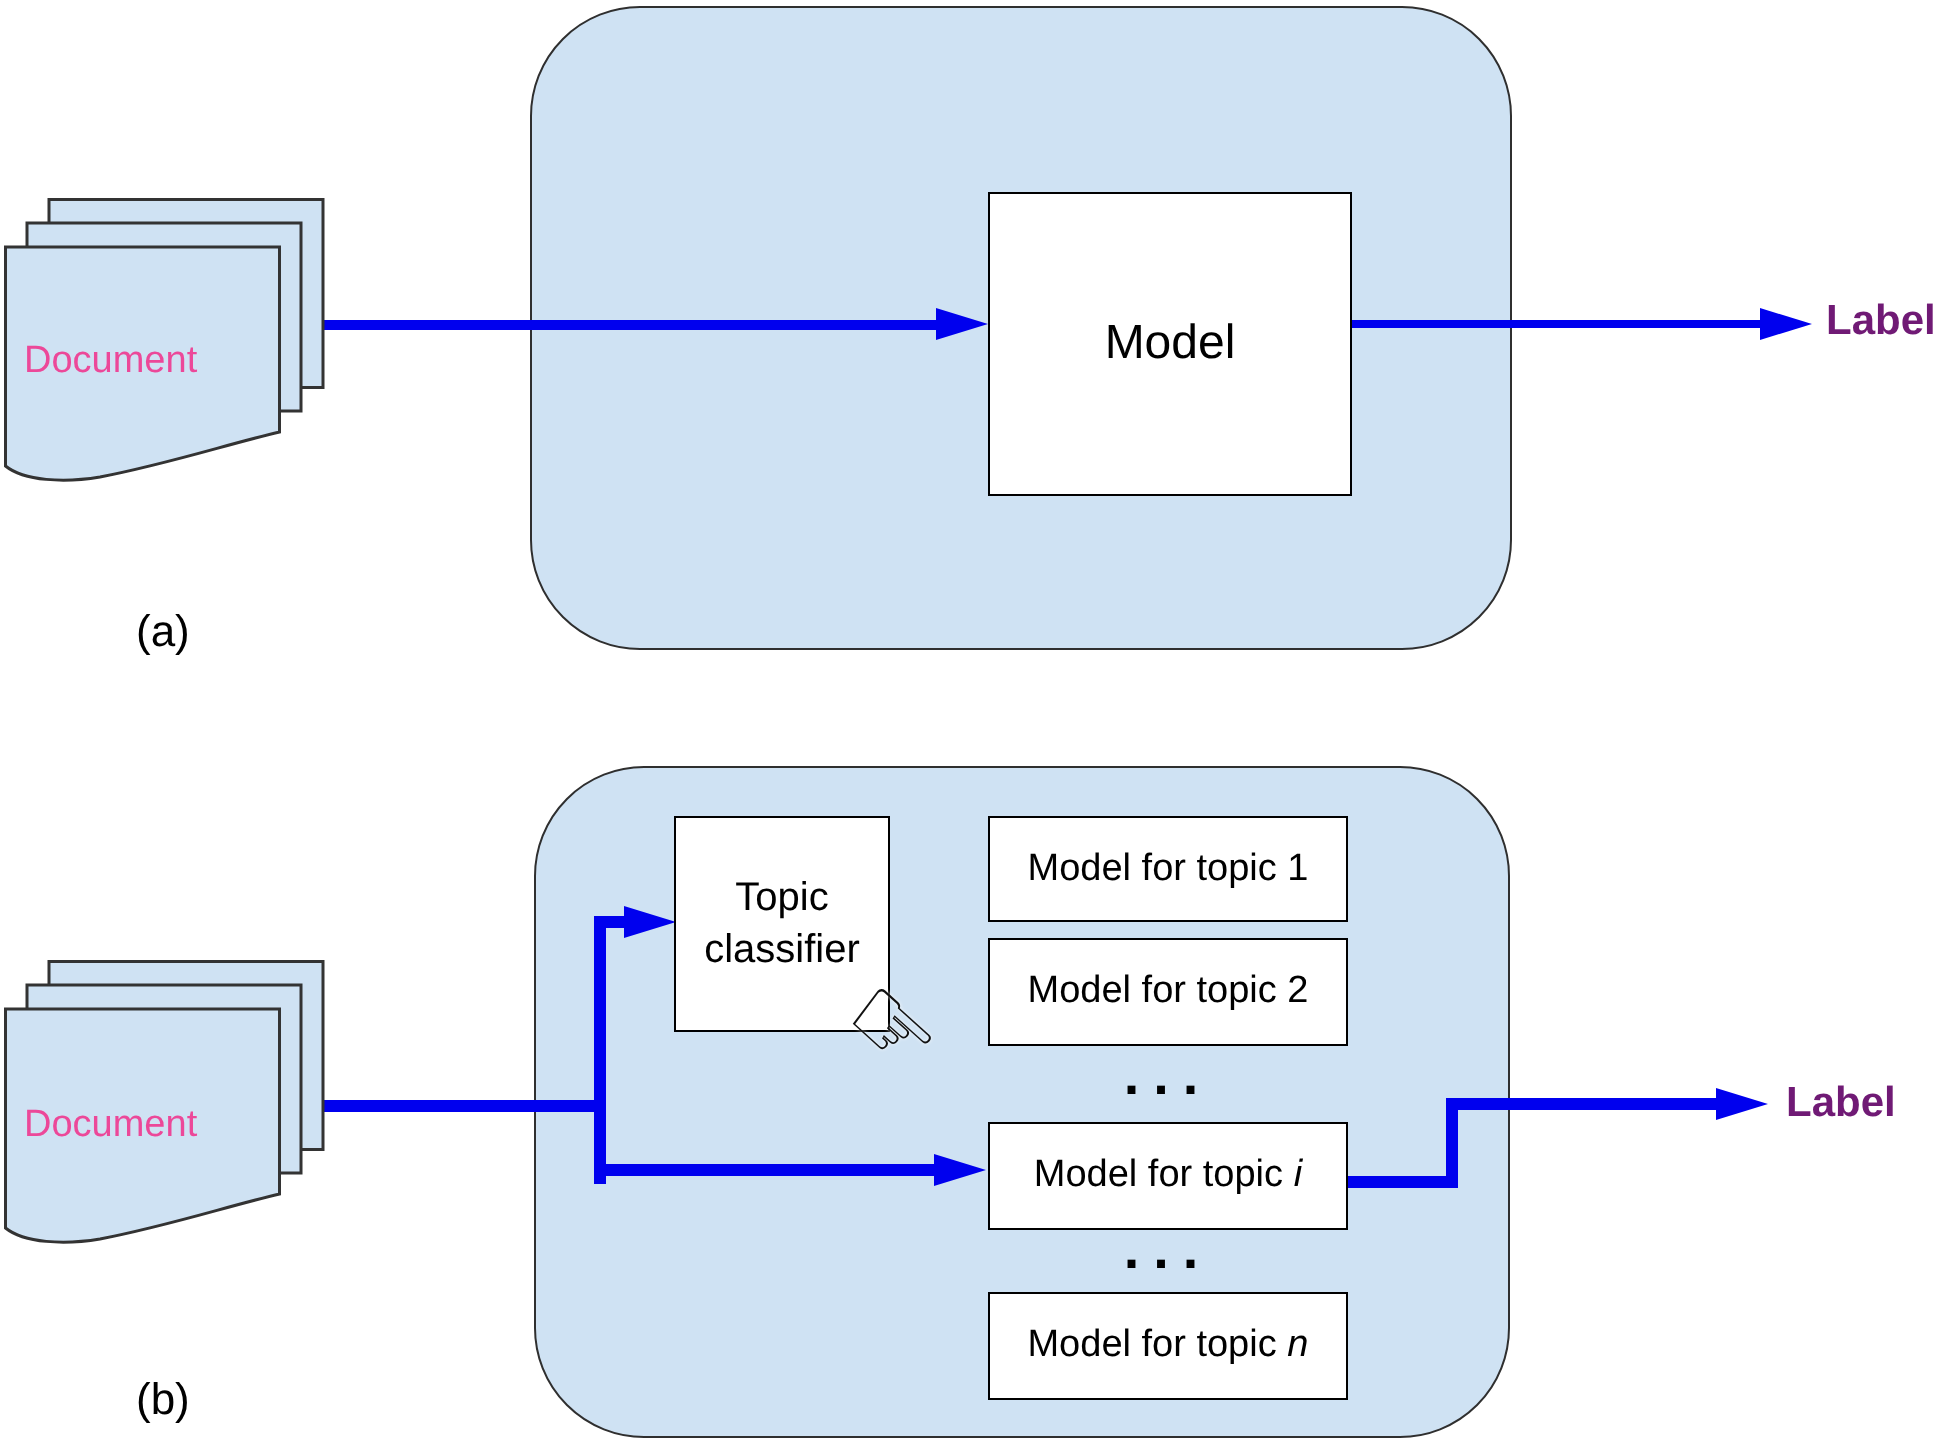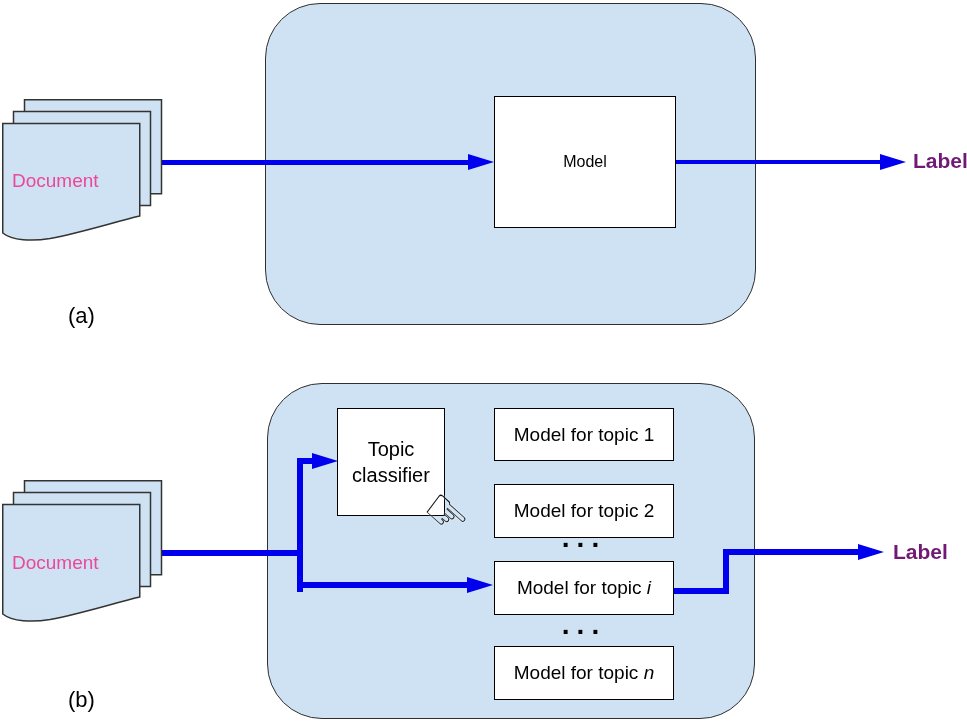--- a/index.html
+++ b/index.html
@@ -29,25 +29,25 @@
     background: #ffffff;
     border: 1px solid #000000;
     box-sizing: border-box;
     display: flex;
     align-items: center;
     justify-content: center;
     text-align: center;
     color: #000;
     z-index: 2;
   }
-  #model-box-a { left: 494px; top: 96px; width: 182px; height: 132px; font-size: 16px; }
+  #model-box-a { left: 494px; top: 96px; width: 182px; height: 152px; font-size: 24px; }
   #topic-classifier-box { left: 337px; top: 408px; width: 108px; height: 108px; font-size: 20px; line-height: 1.3; padding: 0 4px; }
   .model-row { left: 494px; width: 180px; height: 54px; font-size: 19px; }
   #model-row-1 { top: 408px; height: 53px; }
-  #model-row-2 { top: 469px; margin-top: 15px; }
+  #model-row-2 { top: 469px; }
   #model-row-i { top: 561px; }
   #model-row-n { top: 646px; }
   .var { font-style: italic; margin-left: 0.28em; }
 
   
   .dots {
     position: absolute;
     left: 494px;
     width: 180px;
     height: 24px;

